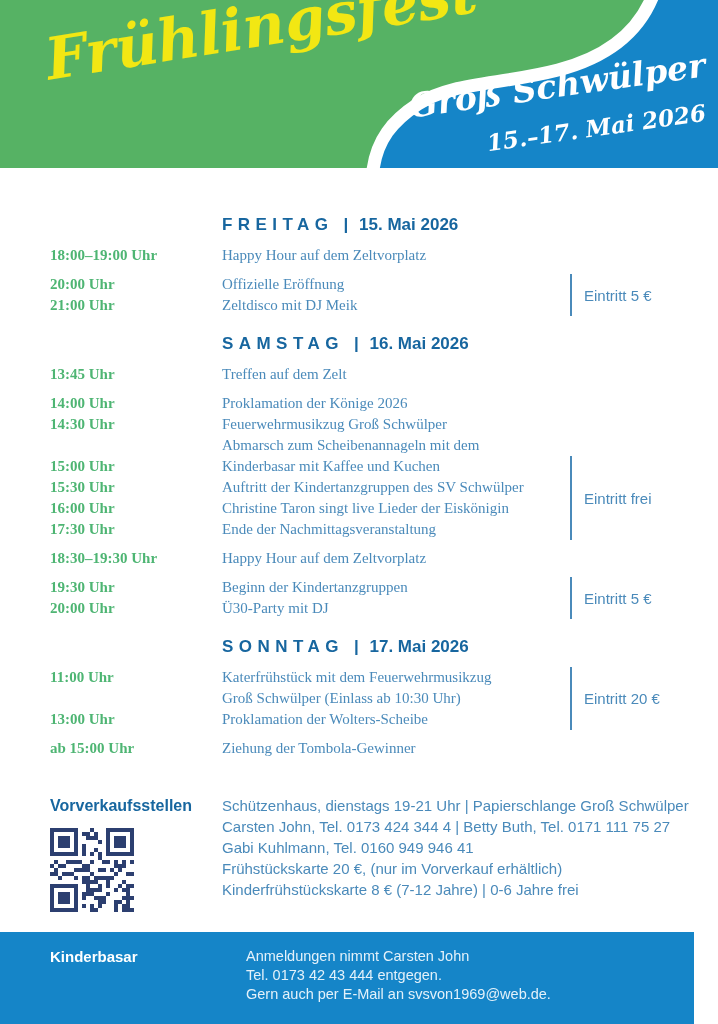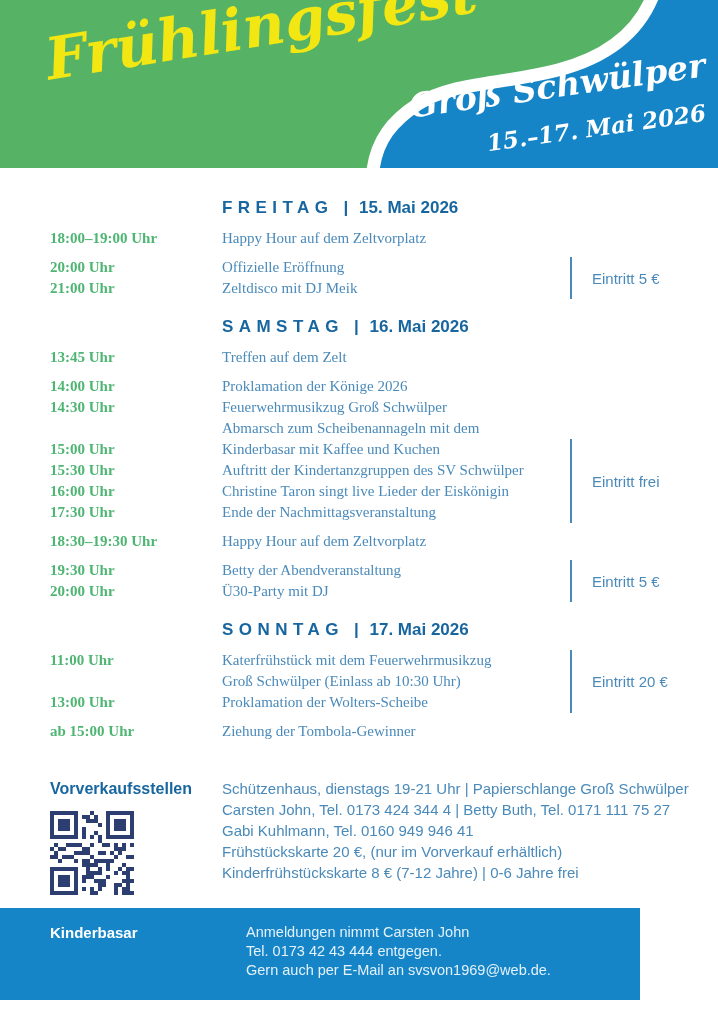--- a/index.html
+++ b/index.html
@@ -24,41 +24,41 @@
     font-size:33px; color:#ffffff; transform:rotate(-8deg); white-space:nowrap;
   }
   .header .dates {
     position:absolute; left:486px; top:114px;
     font-family:"DejaVu Serif", serif; font-style:italic; font-weight:bold;
     font-size:23px; color:#ffffff; transform:rotate(-8deg); white-space:nowrap;
   }
   
   .main { position:absolute; top:168px; left:0; width:718px; padding-left:50px; box-sizing:border-box; }
   .day-section { margin-top:18px; }
-  .day-section.first { margin-top:30px; }
+  .day-section.first { margin-top:47px; }
   .day-heading { margin:0 0 10px 172px; font-size:17px; font-weight:bold;
     color:var(--heading-blue,#17669f); }
   .day-name { letter-spacing:0.32em; }
   .day-sep { padding:0 6px 0 0; }
   .group { display:flex; margin-top:8px; }
   .group.merged { margin-top:0; }
   .rows { width:520px; flex:0 0 520px;font-family:Liberation Serif, serif; }
   .row { display:grid; grid-template-columns:172px 1fr; }
   .time { color:var(--time-green,#4eb573); font-weight:bold; font-size:15px; line-height:21px; }
   .event-line { color:var(--text-blue,#4a8aba); font-size:15px; line-height:21px; }
   .eintritt { align-self:stretch; display:flex; align-items:center;
-    border-left:2px solid var(--text-blue,#4a8aba); padding-left:20px;
+    border-left:2px solid var(--text-blue,#4a8aba); padding-left:12px;
     color:var(--text-blue,#4a8aba); font-size:15px; white-space:nowrap; }
   
   .presale { margin-top:36px; display:grid; grid-template-columns:172px 1fr; }
   .presale-label { font-size:16px; font-weight:bold; color:var(--heading-blue,#17669f); line-height:21px; }
   .qr { display:block; margin-top:12px; }
   .presale-lines .line { color:var(--text-blue,#4a8aba); font-size:15px; line-height:21px; }
   
-  .footer { position:absolute; left:0; top:908px; width:640px; height:92px;
+  .footer { position:absolute; left:0; top:932px; width:694px; height:92px;
     background:var(--blue,#1585c8); }
   .footer-inner { display:grid; grid-template-columns:172px 1fr; padding:15px 0 0 50px; }
   .footer-label { color:#ffffff; font-weight:bold; font-size:15px; line-height:19px; }
   .footer-lines .line { color:var(--footer-text,#e3f1fa); font-size:14.5px; line-height:19px;margin-left:24px; }
 </style>
 </head>
 <body>
 
 <div class="header">
   <svg class="wave" viewBox="0 0 718 168" preserveAspectRatio="none">
@@ -168,21 +168,21 @@
                 <div class="event-line">Happy Hour auf dem Zeltvorplatz</div>
               </div>
             </div>
           </div>
         </div>
         <div class="group">
           <div class="rows">
             <div class="row">
               <div class="time">19:30 Uhr</div>
               <div>
-                <div class="event-line">Betty der Abendveranstaltung</div>
+                <div class="event-line">Beginn der Kindertanzgruppen</div>
               </div>
             </div>
             <div class="row">
               <div class="time">20:00 Uhr</div>
               <div>
                 <div class="event-line">Ü30-Party mit DJ</div>
               </div>
             </div>
           </div>
           <div class="eintritt">Eintritt 5 €</div>

